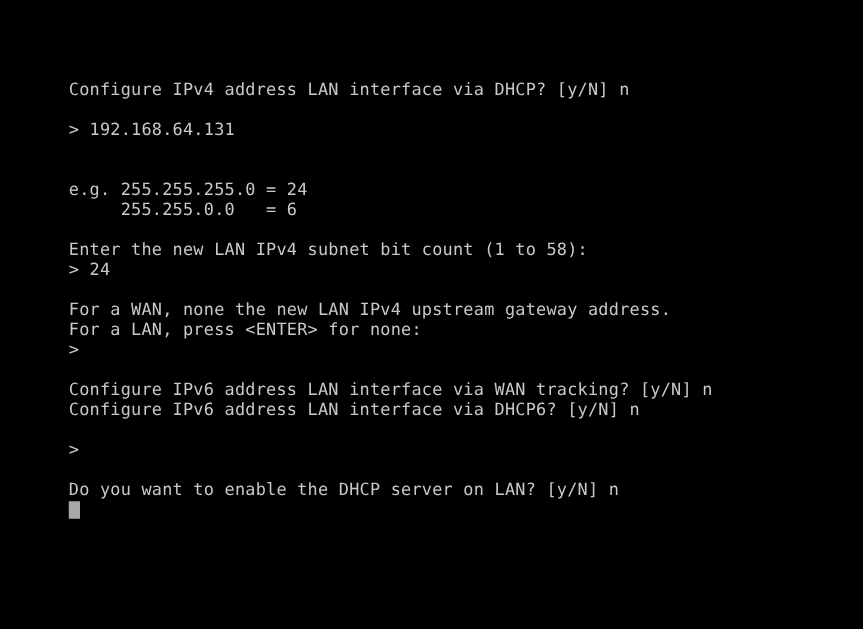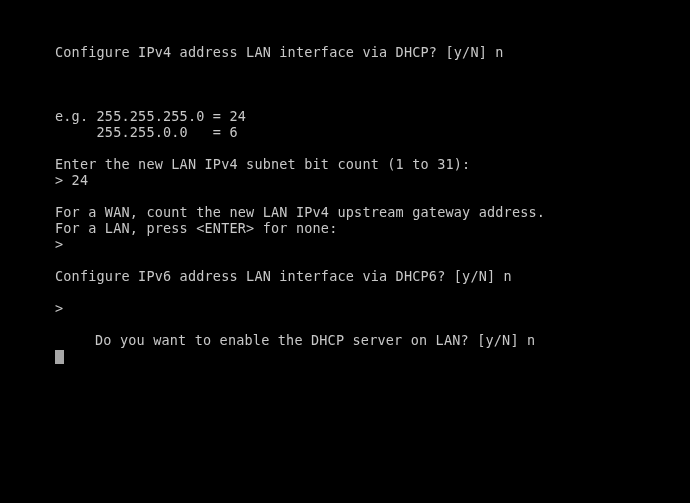--- a/index.html
+++ b/index.html
@@ -11,69 +11,70 @@
     width: 690px;
     height: 503px;
     overflow: hidden;
     font-family: "DejaVu Sans Mono", "Liberation Mono", monospace;
   }
   #terminal {
     width: 690px;
     height: 503px;
     background: #000000;
     box-sizing: border-box;
-    padding: 44px 0 0 55px;
+    padding: 64px 0 0 55px;
     position: relative;
   }
   .line {
     font-family: "DejaVu Sans Mono", "Liberation Mono", monospace;
     font-size: 13.5px;
     line-height: 16px;
     height: 16px;
     letter-spacing: 0.18px;
     color: #c8c8c8;
     white-space: pre;
     margin: 0;
     padding: 0;
   }
   .line.blank {
     color: transparent;
   }
   .cursor-line {
     display: block;
     white-space: pre;
-    margin-left: 40px;
   }
   .cursor {
     display: inline-block;
     width: 9px;
     height: 14px;
     background: #a8a8a8;
     vertical-align: -3px;
     margin-left: 0px;
   }
 </style>
 </head>
 <body>
 
 <div id="terminal">
 
   <div class="line">Configure IPv4 address LAN interface via DHCP? [y/N] n</div>
   <div class="line blank"></div>
+  <div class="line">&gt; 192.168.64.131</div>
   <div class="line blank"></div>
   <div class="line blank"></div>
   <div class="line">e.g. 255.255.255.0 = 24</div>
   <div class="line">     255.255.0.0   = 6</div>
   <div class="line blank"></div>
-  <div class="line">Enter the new LAN IPv4 subnet bit count (1 to 31):</div>
+  <div class="line">Enter the new LAN IPv4 subnet bit count (1 to 58):</div>
   <div class="line">&gt; 24</div>
   <div class="line blank"></div>
-  <div class="line">For a WAN, count the new LAN IPv4 upstream gateway address.</div>
+  <div class="line">For a WAN, none the new LAN IPv4 upstream gateway address.</div>
   <div class="line">For a LAN, press &lt;ENTER&gt; for none:</div>
   <div class="line">&gt;</div>
   <div class="line blank"></div>
+  <div class="line">Configure IPv6 address LAN interface via WAN tracking? [y/N] n</div>
   <div class="line">Configure IPv6 address LAN interface via DHCP6? [y/N] n</div>
   <div class="line blank"></div>
   <div class="line">&gt;</div>
   <div class="line blank"></div>
   <div class="line"><span class="cursor-line">Do you want to enable the DHCP server on LAN? [y/N] n</span><span class="cursor"></span></div>
 
 </div>
 
 </body></html>

